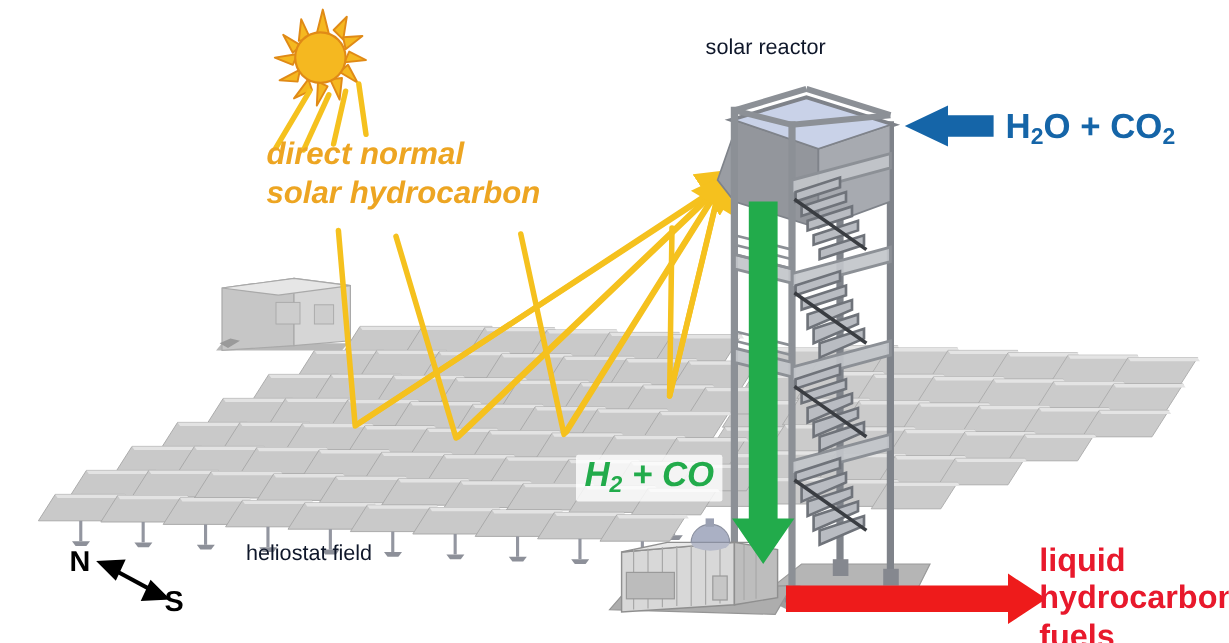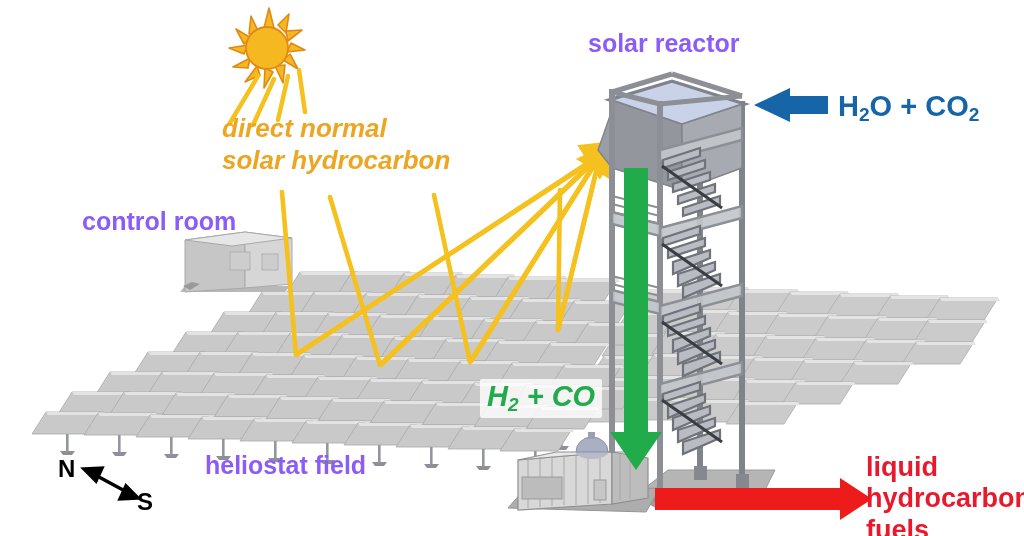--- a/index.html
+++ b/index.html
@@ -2,21 +2,21 @@
 <html><head>
 <meta charset="utf-8">
 <style>
   html,body{margin:0;padding:0;}
   body{width:1024px;height:536px;background:#ffffff;overflow:hidden;
        font-family:"Liberation Sans", sans-serif;position:relative;}
   #stage{position:absolute;left:0;top:0;width:1024px;height:536px;overflow:hidden;background:#fff;}
   svg.layer{position:absolute;left:0;top:0;width:1024px;height:536px;}
 
   .lbl{position:absolute;white-space:nowrap;line-height:1.08;}
-  .lbl-plain{color:#8b5cf6;font-size:25px;font-weight:700;}
+  .lbl-plain{color:#0f172a;font-size:18px;font-weight:400;}
 
   #label-dni{left:222px;top:113px;font-size:26px;font-weight:bold;color:#eda522;line-height:1.22;font-style:italic;}
   #label-solar-reactor{left:588px;top:30px;}
   #label-control-room{left:82px;top:208px;}
   #label-heliostat-field{left:205px;top:452px;}
   #label-h2co{left:480px;top:379px;font-size:29px;font-weight:bold;color:#22ab4b;
               background:rgba(255,255,255,0.80);padding:2px 7px;border-radius:2px;font-style:italic;}
   #label-h2oco2{left:838px;top:91px;font-size:29px;font-weight:bold;color:#1565a8;}
   #label-fuels{left:866px;top:452px;font-size:27px;font-weight:bold;color:#e8192c;
                line-height:1.16;text-align:left;}
@@ -597,21 +597,20 @@
 
     <g stroke="#000" stroke-width="3.4" fill="#000">
       <line x1="86" y1="470" x2="136" y2="497"></line>
       <polygon points="84,469 102,468 96,481"></polygon>
       <polygon points="138,498 120,499 126,486"></polygon>
     </g>
   </svg>
 
   <div class="lbl lbl-plain" id="label-solar-reactor">solar reactor</div>
 
-  <div class="lbl lbl-plain" id="label-control-room">control room</div>
 
   <div class="lbl lbl-plain" id="label-heliostat-field">heliostat field</div>
 
   <div class="lbl" id="label-dni">
     <div>direct normal</div>
     <div>solar hydrocarbon</div>
   </div>
 
   <div class="lbl" id="label-h2co">
     <span>H</span><sub>2</sub><span> + CO</span>

